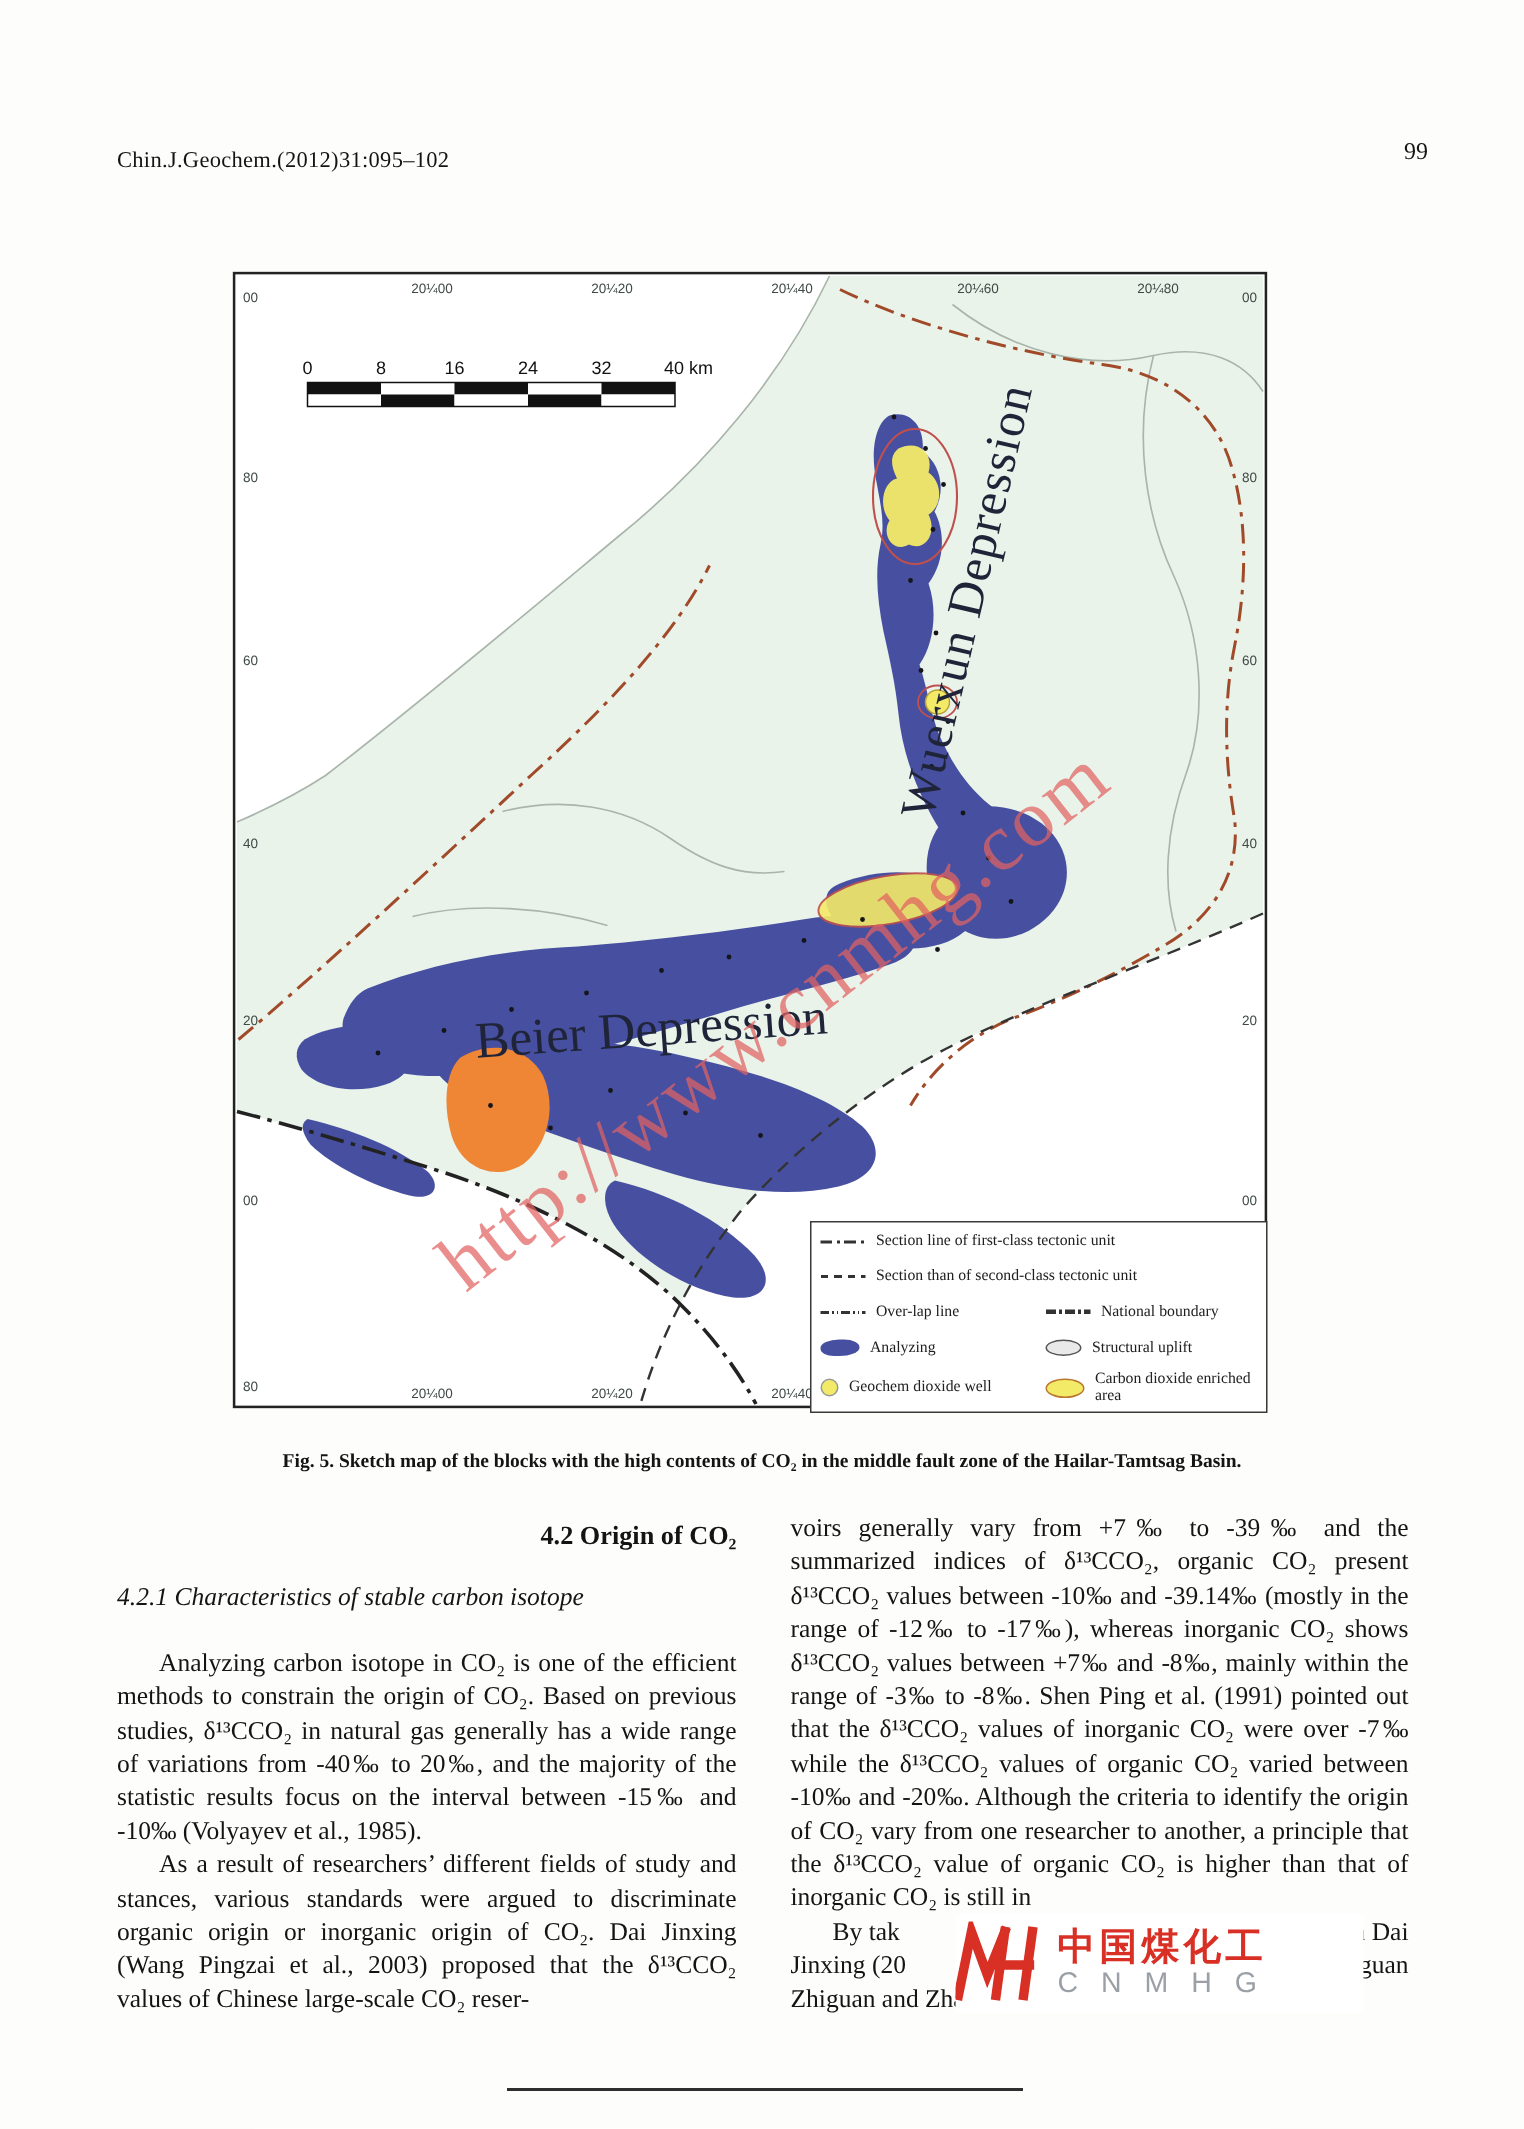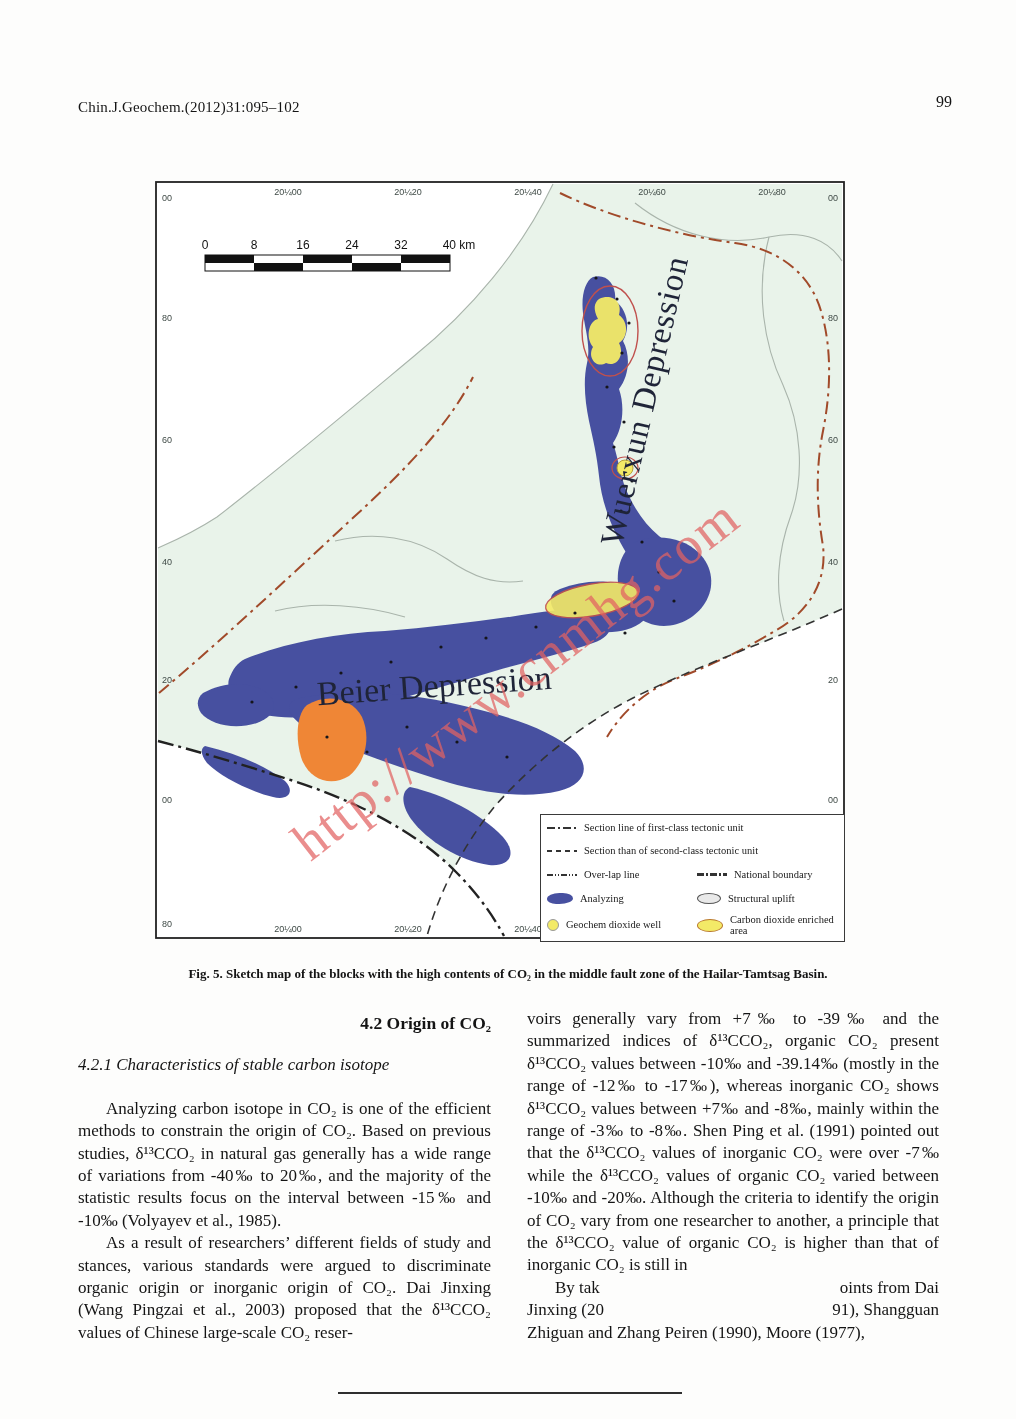--- a/index.html
+++ b/index.html
@@ -255,16 +255,30 @@
         <span class="frag-right">oints from Dai</span>
       </div>
       <div class="broken-line">
         <span class="frag-left">Jinxing (20</span>
         <span class="frag-right">91), Shangguan</span>
       </div>
       <div class="line-plain">Zhiguan and Zhang Peiren (1990), Moore (1977),</div>
     </div>
   </div>
 
+  <div class="logo-overlay">
+    <svg class="logo-mark" viewBox="0 0 60 56">
+      <g stroke="#d93025" stroke-width="6.5" fill="none" stroke-linecap="square">
+        <path d="M2,50 L11,6 L22,36 L34,6"></path>
+        <path d="M34,6 L28,50"></path>
+        <path d="M53,6 L47,50"></path>
+        <path d="M30,29 L51,29"></path>
+      </g>
+    </svg>
+    <div class="logo-text">
+      <div class="logo-cn">中国煤化工</div>
+      <div class="logo-latin">C N M H G</div>
+    </div>
+  </div>
 
   <div class="artifact-line"></div>
 
 </div>
 
 </body></html>

